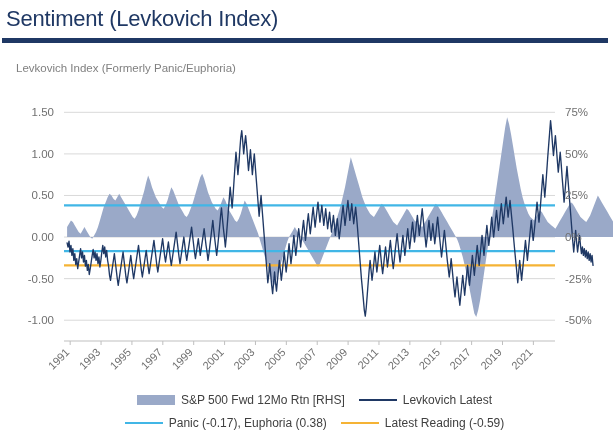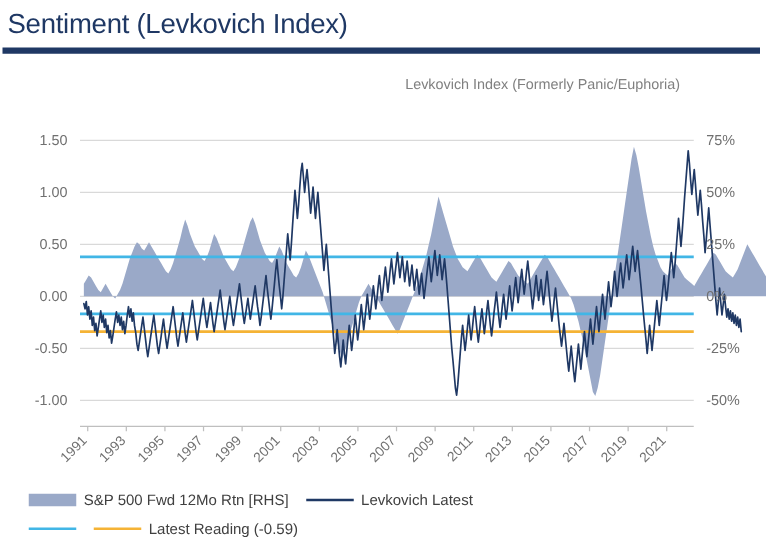--- a/index.html
+++ b/index.html
@@ -27,24 +27,24 @@
   #title-rule {
     position: absolute;
     left: 2px;
     top: 38px;
     width: 606px;
     height: 5px;
     background: #1f3864;
   }
   #chart-subtitle {
     position: absolute;
-    left: 0;
+    left: 16px;
     top: 62px;
     width: 544px;
-    text-align: right;
+    text-align: left;
     font-size: 11.5px;
     color: #808080;
   }
   #plot-svg {
     position: absolute;
     left: 0;
     top: 0;
   }
   .axis-label {
     font-family: "Liberation Sans", sans-serif;
@@ -57,20 +57,21 @@
     fill: #707070;
   }
   #legend {
     position: absolute;
     left: 0;
     top: 388px;
     width: 613px;
   }
   .legend-row {
     display: flex;
+    justify-content: center;
     align-items: center;
     height: 23px;
     margin-left: 16px;
   }
   .legend-item {
     display: flex;
     align-items: center;
     margin: 0 7px;
   }
   .legend-label {
@@ -178,19 +179,20 @@
         <span class="legend-label">S&amp;P 500 Fwd 12Mo Rtn [RHS]</span>
       </div>
       <div class="legend-item">
         <div class="swatch-line" style="border-top-color: rgb(31, 56, 100);"></div>
         <span class="legend-label">Levkovich Latest</span>
       </div>
     </div>
     <div class="legend-row">
       <div class="legend-item">
         <div class="swatch-line" style="border-top-color: rgb(65, 182, 230);"></div>
+        <span class="legend-label">Panic (-0.17), Euphoria (0.38)</span>
       </div>
       <div class="legend-item">
         <div class="swatch-line" style="border-top-color: rgb(245, 179, 53);"></div>
         <span class="legend-label">Latest Reading (-0.59)</span>
       </div>
     </div>
   </div>
 
 </body></html>

